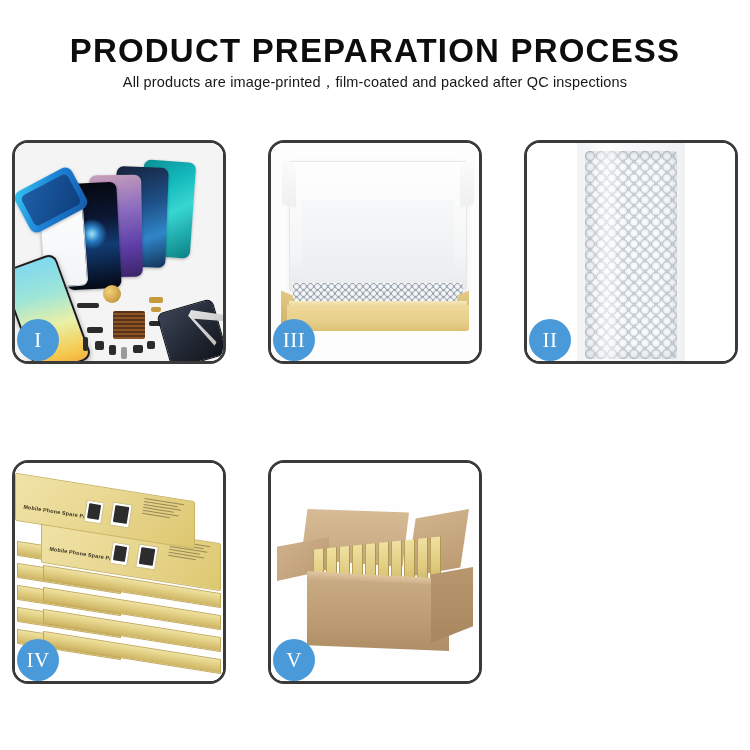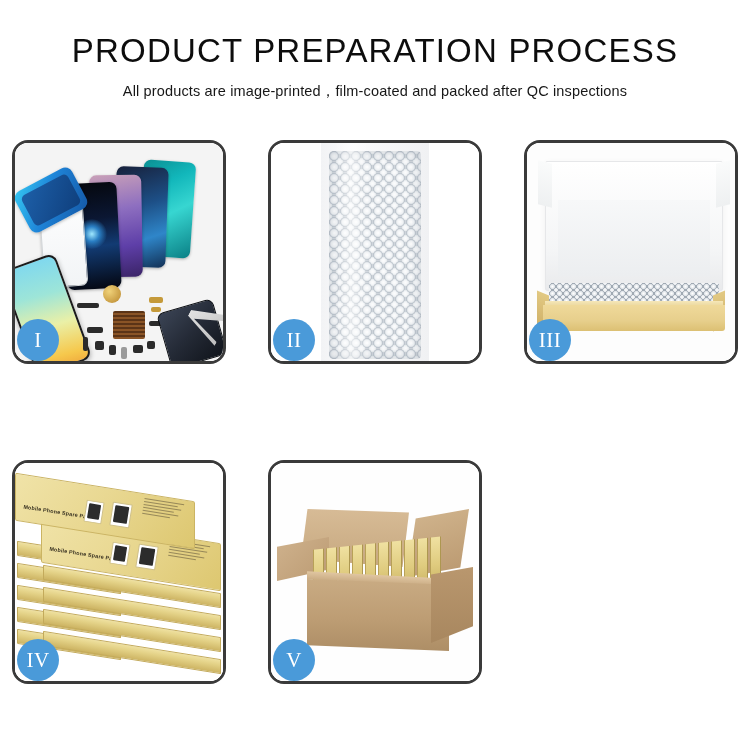--- a/index.html
+++ b/index.html
@@ -8,25 +8,25 @@
     background: #ffffff;
     font-family: "Liberation Sans", sans-serif;
     overflow: hidden;
   }
   .page { position: relative; width: 750px; height: 750px; background:#fff; }
 
   
   .header { padding-top: 34px; text-align: center; }
   .title {
     font-family: "Liberation Sans", sans-serif;
-    font-size: 33px; font-weight: 400; letter-spacing: 1.2px;
+    font-size: 33px; font-weight: 700; letter-spacing: 1.2px;
     color: #0d0d0d; line-height: 1.05; white-space: nowrap;
   }
   .subtitle {
-    margin-top: 13px;
+    margin-top: 4px;
     font-size: 14.5px; font-weight: 400; color: #171717;
     letter-spacing: .15px; white-space: nowrap;
   }
 
   
   .grid {
     position:absolute; left: 12px; top: 140px;
     width: 726px;
     display: grid;
     grid-template-columns: repeat(3, 214px);
@@ -253,41 +253,41 @@
           <div class="pt" style="left:72px;top:38px;width:14px;height:5px;"></div>
           <div class="backplate"></div>
           <div class="tweezer"></div>
         </div>
       </div>
       <div class="badge">I</div>
     </div>
 
     <div class="panel">
       <div class="panel-inner">
-        <div class="p2-bg"></div>
-        <div class="wrap-col"></div>
-        <div class="bubbles"></div>
-        <div class="wrap-sheen"></div>
-      </div>
-      <div class="badge">II</div>
-    </div>
-
-    <div class="panel">
-      <div class="panel-inner">
         <div class="p3-bg"></div>
         <div class="wbox-lid">
           <div class="wbox-inner" style="position:absolute;left:12px;top:38px;width:152px;height:76px;"></div>
         </div>
         <div class="bubble-tray"></div>
         <div class="kbox-left"></div>
         <div class="kbox-right"></div>
         <div class="kbox-rim"></div>
         <div class="kbox-front"></div>
       </div>
       <div class="badge">III</div>
+    </div>
+
+    <div class="panel">
+      <div class="panel-inner">
+        <div class="p2-bg"></div>
+        <div class="wrap-col"></div>
+        <div class="bubbles"></div>
+        <div class="wrap-sheen"></div>
+      </div>
+      <div class="badge">II</div>
     </div>
 
     <div class="panel">
       <div class="panel-inner">
         <div class="p4-bg"></div>
         <div class="stack">
 
           <div class="slab" style="left:2px;top:78px;width:104px;"></div>
           <div class="slab" style="left:2px;top:100px;width:104px;"></div>
           <div class="slab" style="left:2px;top:122px;width:104px;"></div>

